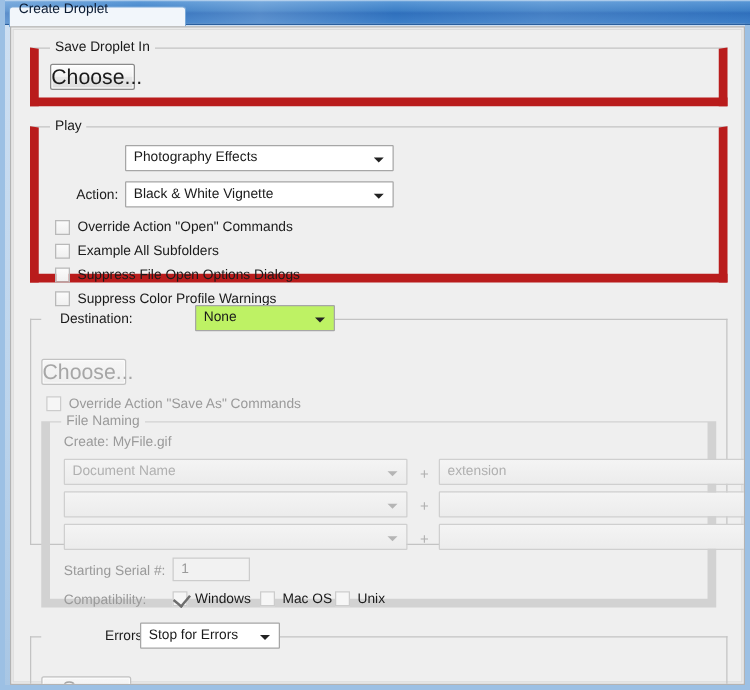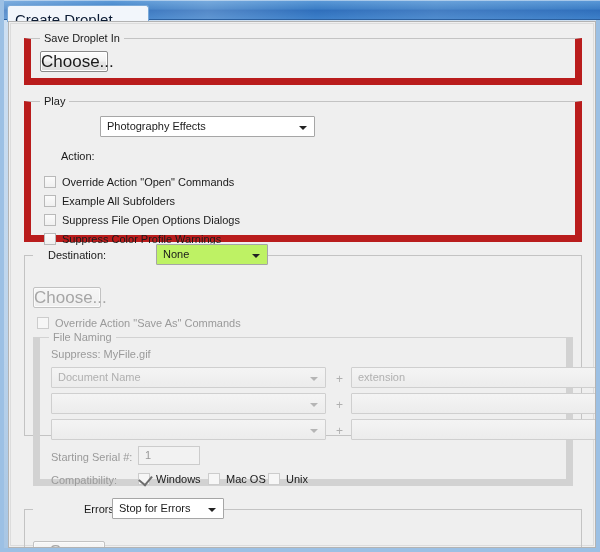--- a/index.html
+++ b/index.html
@@ -41,22 +41,22 @@
     box-sizing: border-box;
   }
   .titlebar .tb-inner-hi {
     position: absolute;
     left: 0; top: 0; right: 0; height: 1px;
     background: rgba(255,255,255,0.45);
   }
   .title-text {
     position: absolute;
     left: 11px;
-    top: 11px;
-    font-size: 15px;
+    top: 1px;
+    font-size: 11px;
     color: #0b1b33;
     white-space: nowrap;
   }
   .title-chip {
     position: absolute;
     left: 3px;
     top: 5px;
     width: 140px;
     height: 16px;
     background: #f2f6fb;
@@ -275,30 +275,34 @@
   </div>
 
   <div class="client">
     <div class="client-inner">
 
       <div class="group" style="left:13px; top:14px; width:558px; height:47px;">
         <div class="group-legend">Save Droplet In</div>
         <div class="btn" style="left:9px; top:12px; width:68px;">Choose...</div>
       </div>
 
-      <div class="group" style="left:13px; top:77px; width:558px; height:141px;">
+      <div class="group" style="left:13px; top:77px; width:558px; height:125px;">
         <div class="group-legend">Play</div>
 
         <div class="lbl" style="left:44px; top:19px;margin-left:27px;">Set:</div>
         <div class="dd" style="left:69px; top:14px; width:215px;">
           <div class="dd-text">Photography Effects</div>
           <div class="dd-arrow"></div>
         </div>
 
         <div class="lbl" style="left:30px; top:48px;">Action:</div>
+        <div class="dd" style="left:69px; top:43px; width:215px;">
+          <div class="dd-text">Black &amp; White Vignette</div>
+          <div class="dd-arrow"></div>
+        </div>
 
         <div class="cb-row" style="left:13px; top:73px;">
           <span class="cbox"></span>
           <span class="cb-label">Override Action "Open" Commands</span>
         </div>
         <div class="cb-row" style="left:13px; top:92px;">
           <span class="cbox"></span>
           <span class="cb-label">Example All Subfolders</span>
         </div>
         <div class="cb-row" style="left:13px; top:111px;">
@@ -325,21 +329,21 @@
         <div class="btn disabled" style="left:9px; top:32px; width:68px;">Choose...</div>
 
         <div class="cb-row" style="left:13px; top:61px;">
           <span class="cbox dimbox"></span>
           <span class="cb-label dim">Override Action "Save As" Commands</span>
         </div>
 
         <div class="group" style="left:9px; top:82px; width:540px; height:149px; border-color:#d2d2d2;">
           <div class="group-legend dim">File Naming</div>
 
-          <div class="lbl dim" style="left:11px; top:10px;">Suppress: MyFile.gif</div>
+          <div class="lbl dim" style="left:11px; top:10px;">Create: MyFile.gif</div>
 
           <div class="dd disabled" style="left:11px; top:29px; width:275px;text-align:center;">
             <div class="dd-text">Document Name</div>
             <div class="dd-arrow"></div>
           </div>
           <div class="plus" style="left:296px; top:35px;">+</div>
           <div class="dd disabled" style="left:311px; top:29px; width:265px;">
             <div class="dd-text">extension</div>
             <div class="dd-arrow"></div>
           </div>

